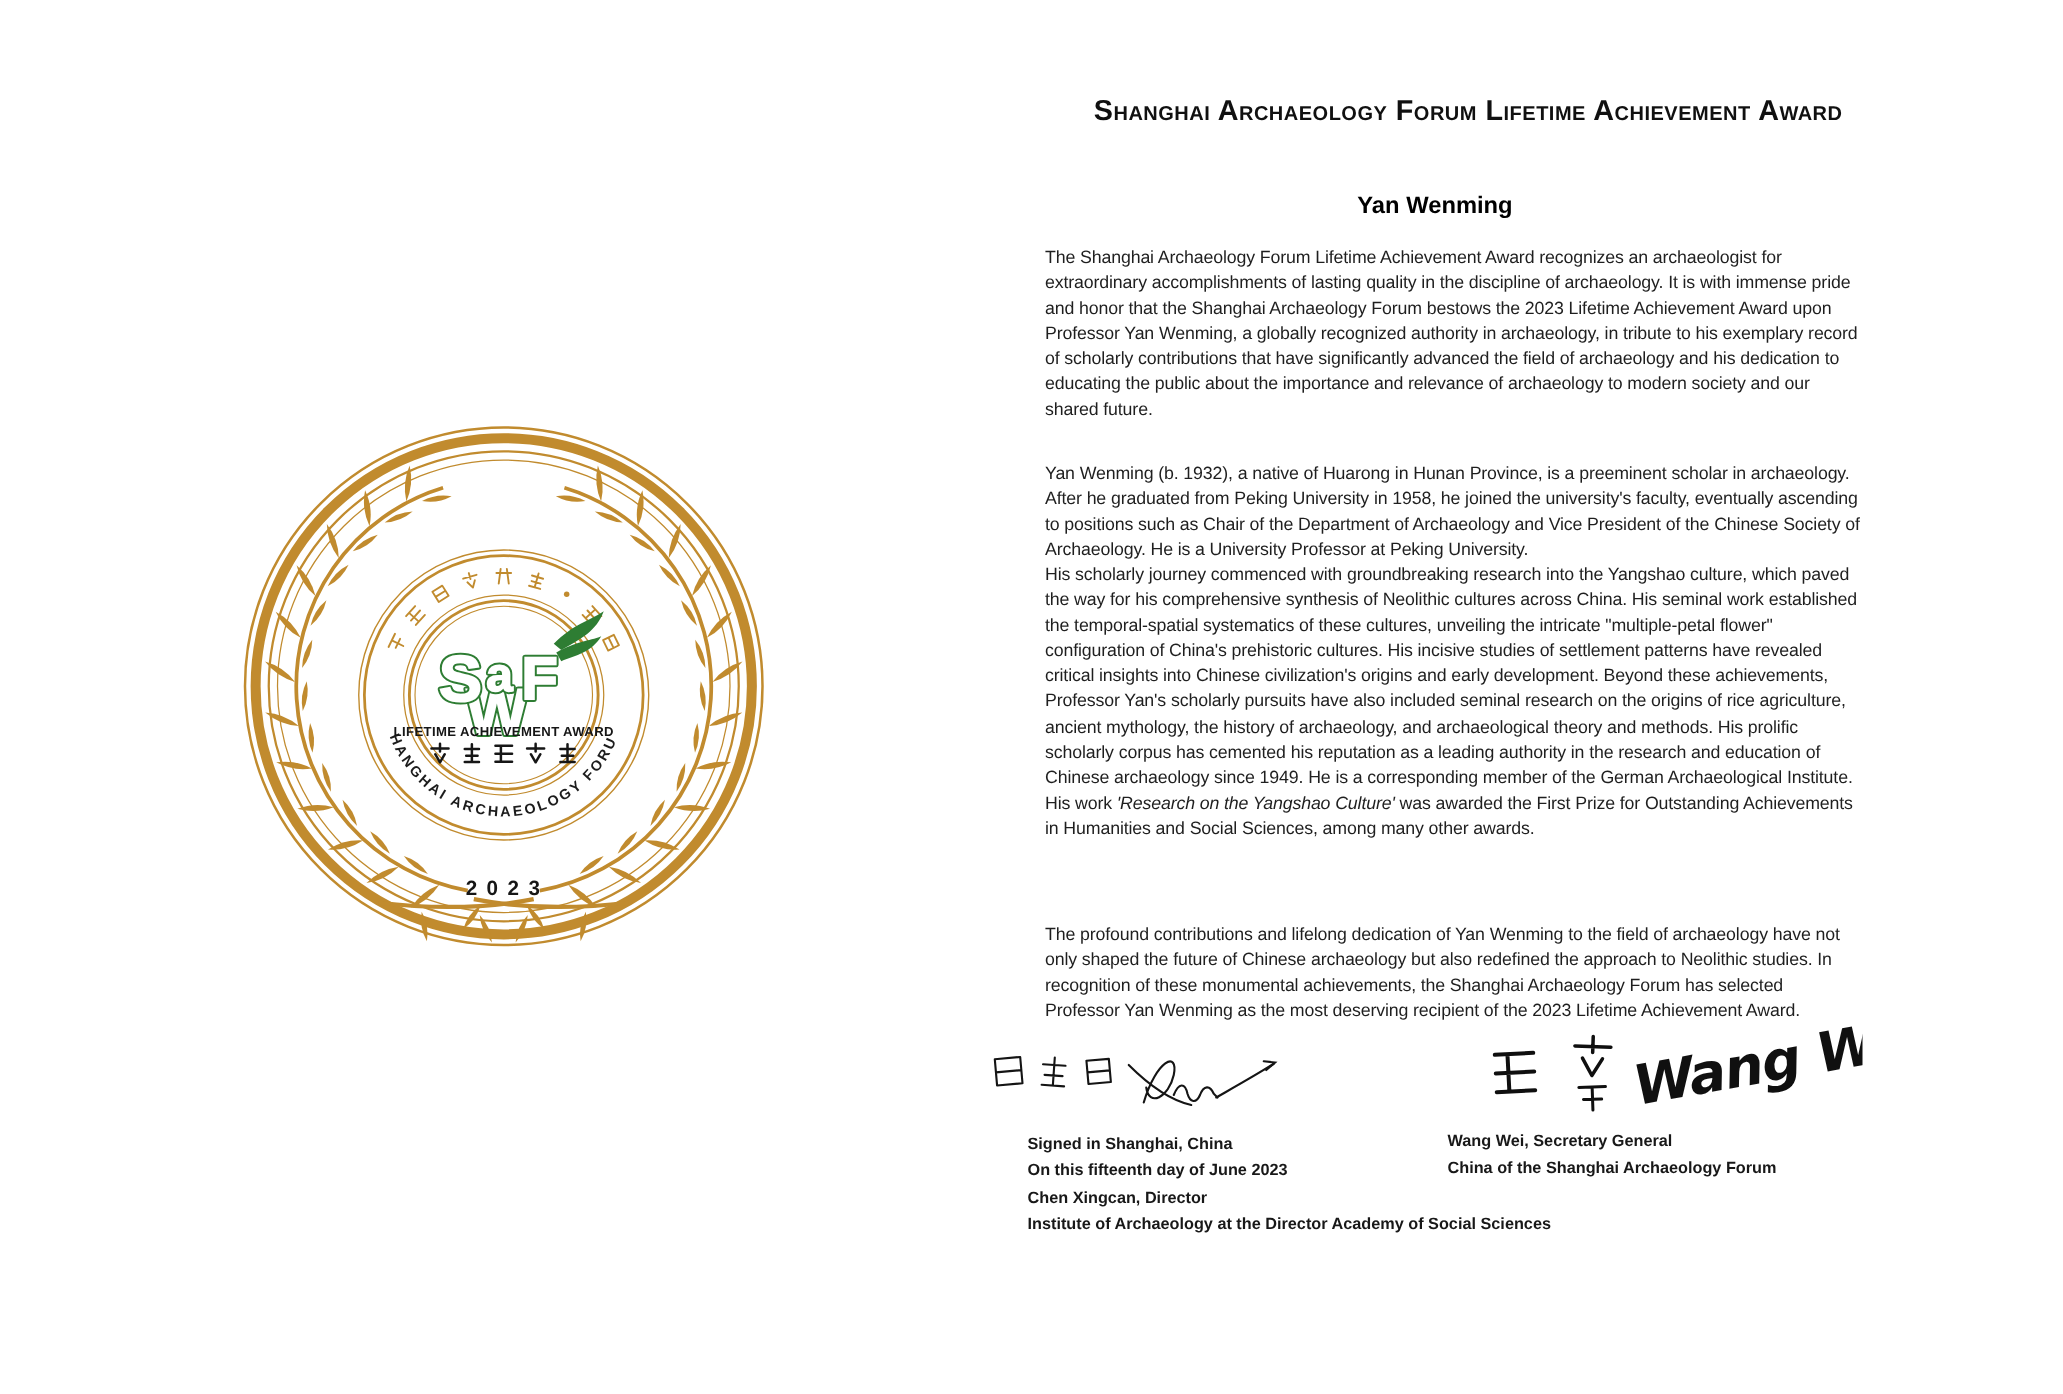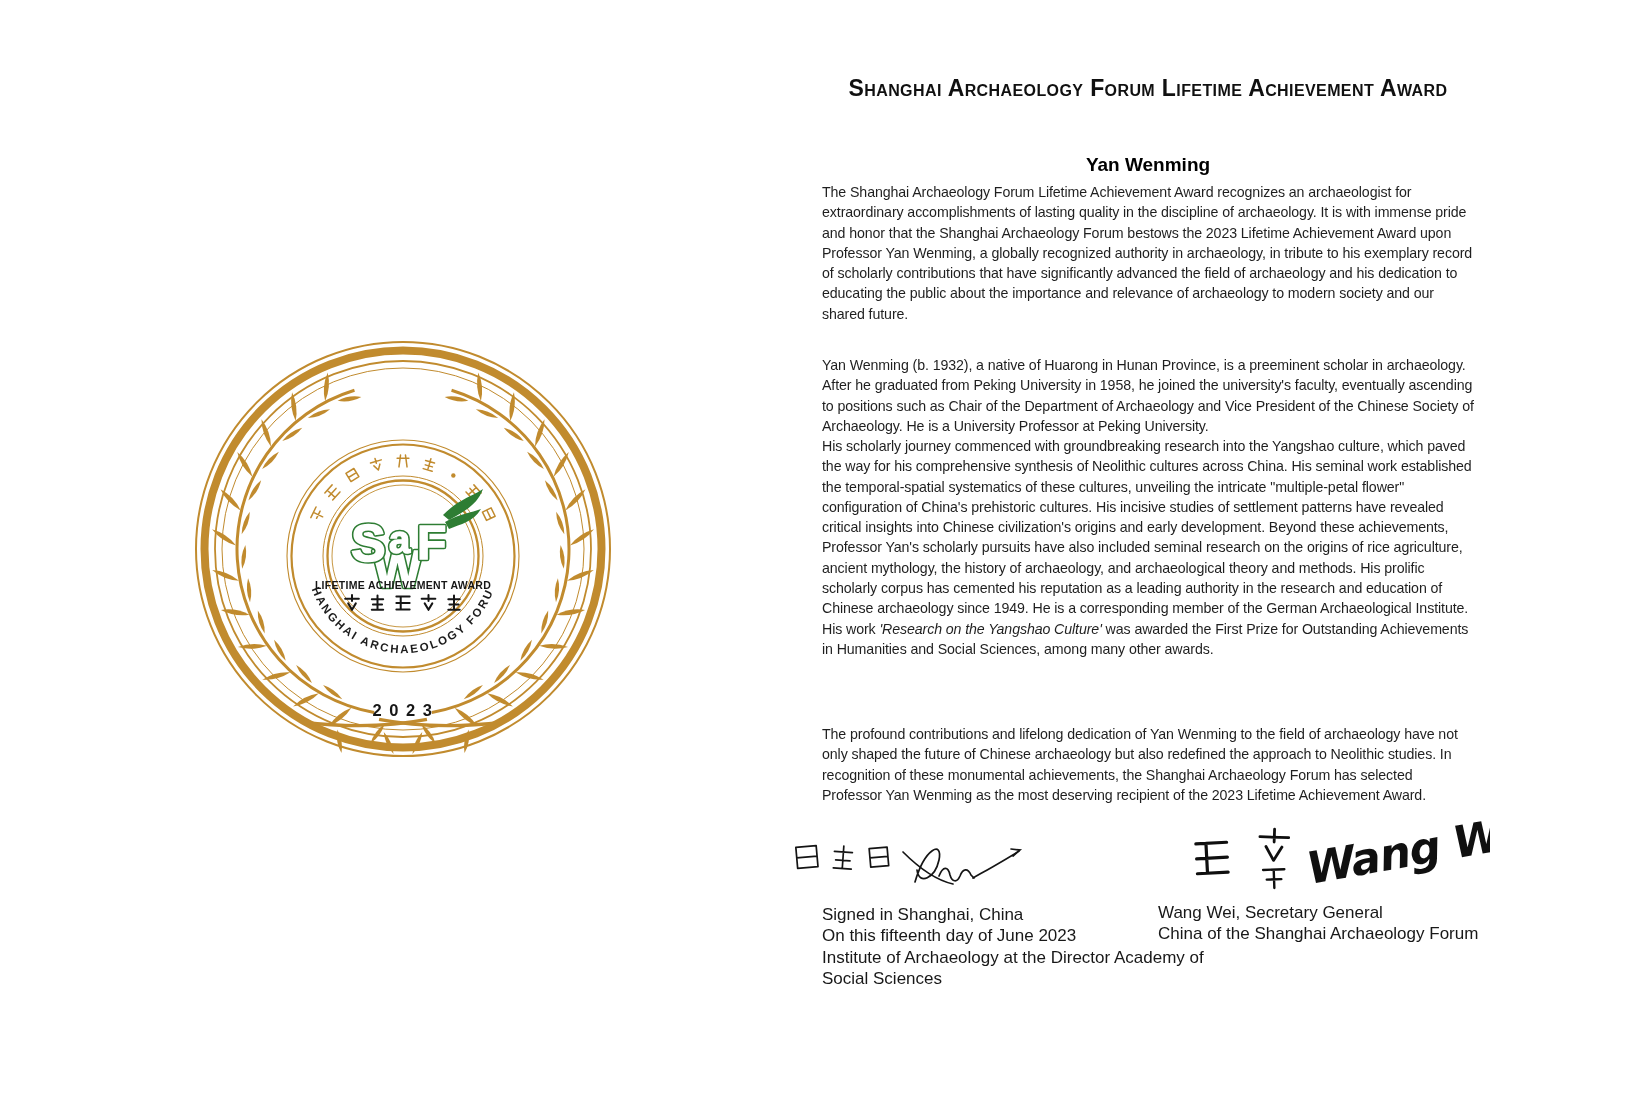--- a/index.html
+++ b/index.html
@@ -1,30 +1,30 @@
 <!DOCTYPE html>
 <html><head>
 <meta charset="utf-8">
 <style>
   html,body{margin:0;padding:0;background:#fff;}
   .page{position:relative;width:1650px;height:1115px;background:#ffffff;overflow:hidden;
         font-family:"Liberation Sans",sans-serif;}
   .abs{position:absolute;}
-  .title{left:822px;top:74px;width:652px;text-align:center;
+  .title{left:822px;top:74px;width:652px;text-align:right;
          font-weight:700;font-size:23px;line-height:28px;letter-spacing:.4px;
          font-variant:small-caps;color:#101010;}
   .recipient{left:822px;top:121px;width:652px;text-align:center;
          font-weight:700;font-size:19px;color:#000;margin-top:33px;}
-  .body-par{left:822px;width:652px;margin:0;
+  .body-par{left:822px;width:652px;margin:14px;
          font-weight:400;font-size:14.2px;line-height:20.3px;letter-spacing:-.1px;
          color:#1f1f1f;}
   .p1{top:182px}.p2{top:355px}.p3{top:436px}.p4{top:724px}
   .sig-art-left{left:783px;top:820px;width:250px;height:88px;}
   .sig-art-right{left:1178px;top:812px;width:312px;height:100px;}
-  .sig-block{font-weight:400;font-size:17px;line-height:21.4px;color:#181818;}
+  .sig-block{font-weight:700;font-size:13px;line-height:21.4px;color:#181818;}
   .sig-block-left{left:822px;top:904px;width:420px;}
   .sig-block-right{left:1158px;top:902px;width:330px;}
   .seal-wrap{left:181px;top:327px;width:445px;height:445px;}
   svg text{font-family:"Liberation Sans",sans-serif;}
 </style>
 </head>
 <body>
 
 <div class="page">
 
@@ -148,20 +148,21 @@
         <path d="M .15 .16 H .85 M .15 .5 H .85 M .15 .84 H .85 M .38 .16 V .84" transform="translate(34 46) rotate(-3) scale(44) translate(-0.5 -0.5)" fill="none" stroke="#0f0f0f" stroke-width="3.2" stroke-linecap="round" stroke-linejoin="round" vector-effect="non-scaling-stroke"></path>
         <path d="M .5 .08 V .4 M .14 .28 H .86 M .3 .52 L .5 .86 M .7 .52 L .5 .86" transform="translate(96 34) rotate(2) scale(40) translate(-0.5 -0.5)" fill="none" stroke="#0f0f0f" stroke-width="2.8" stroke-linecap="round" stroke-linejoin="round" vector-effect="non-scaling-stroke"></path>
         <path d="M .12 .2 H .88 M .5 .2 V .86 M .24 .55 H .76" transform="translate(96 66) rotate(-2) scale(28) translate(-0.5 -0.5)" fill="none" stroke="#0f0f0f" stroke-width="2.4" stroke-linecap="round" stroke-linejoin="round" vector-effect="non-scaling-stroke"></path>
       </g>
     <text x="0" y="0" transform="translate(132 72) rotate(-10)" style="font-style:italic;font-weight:700;font-size:44px;letter-spacing:-1px;font-family:'DejaVu Sans',sans-serif" fill="#101010">Wang Wei</text>
   </svg>
 
   <div class="abs sig-block sig-block-left">
     <div>Signed in Shanghai, China</div>
     <div>On this fifteenth day of June 2023</div>
+    <div>Chen Xingcan, Director</div>
     <div>Institute of Archaeology at the Director Academy of Social Sciences</div>
   </div>
 
   <div class="abs sig-block sig-block-right">
     <div>Wang Wei, Secretary General</div>
     <div>China of the Shanghai Archaeology Forum</div>
   </div>
 
 </div>
 

